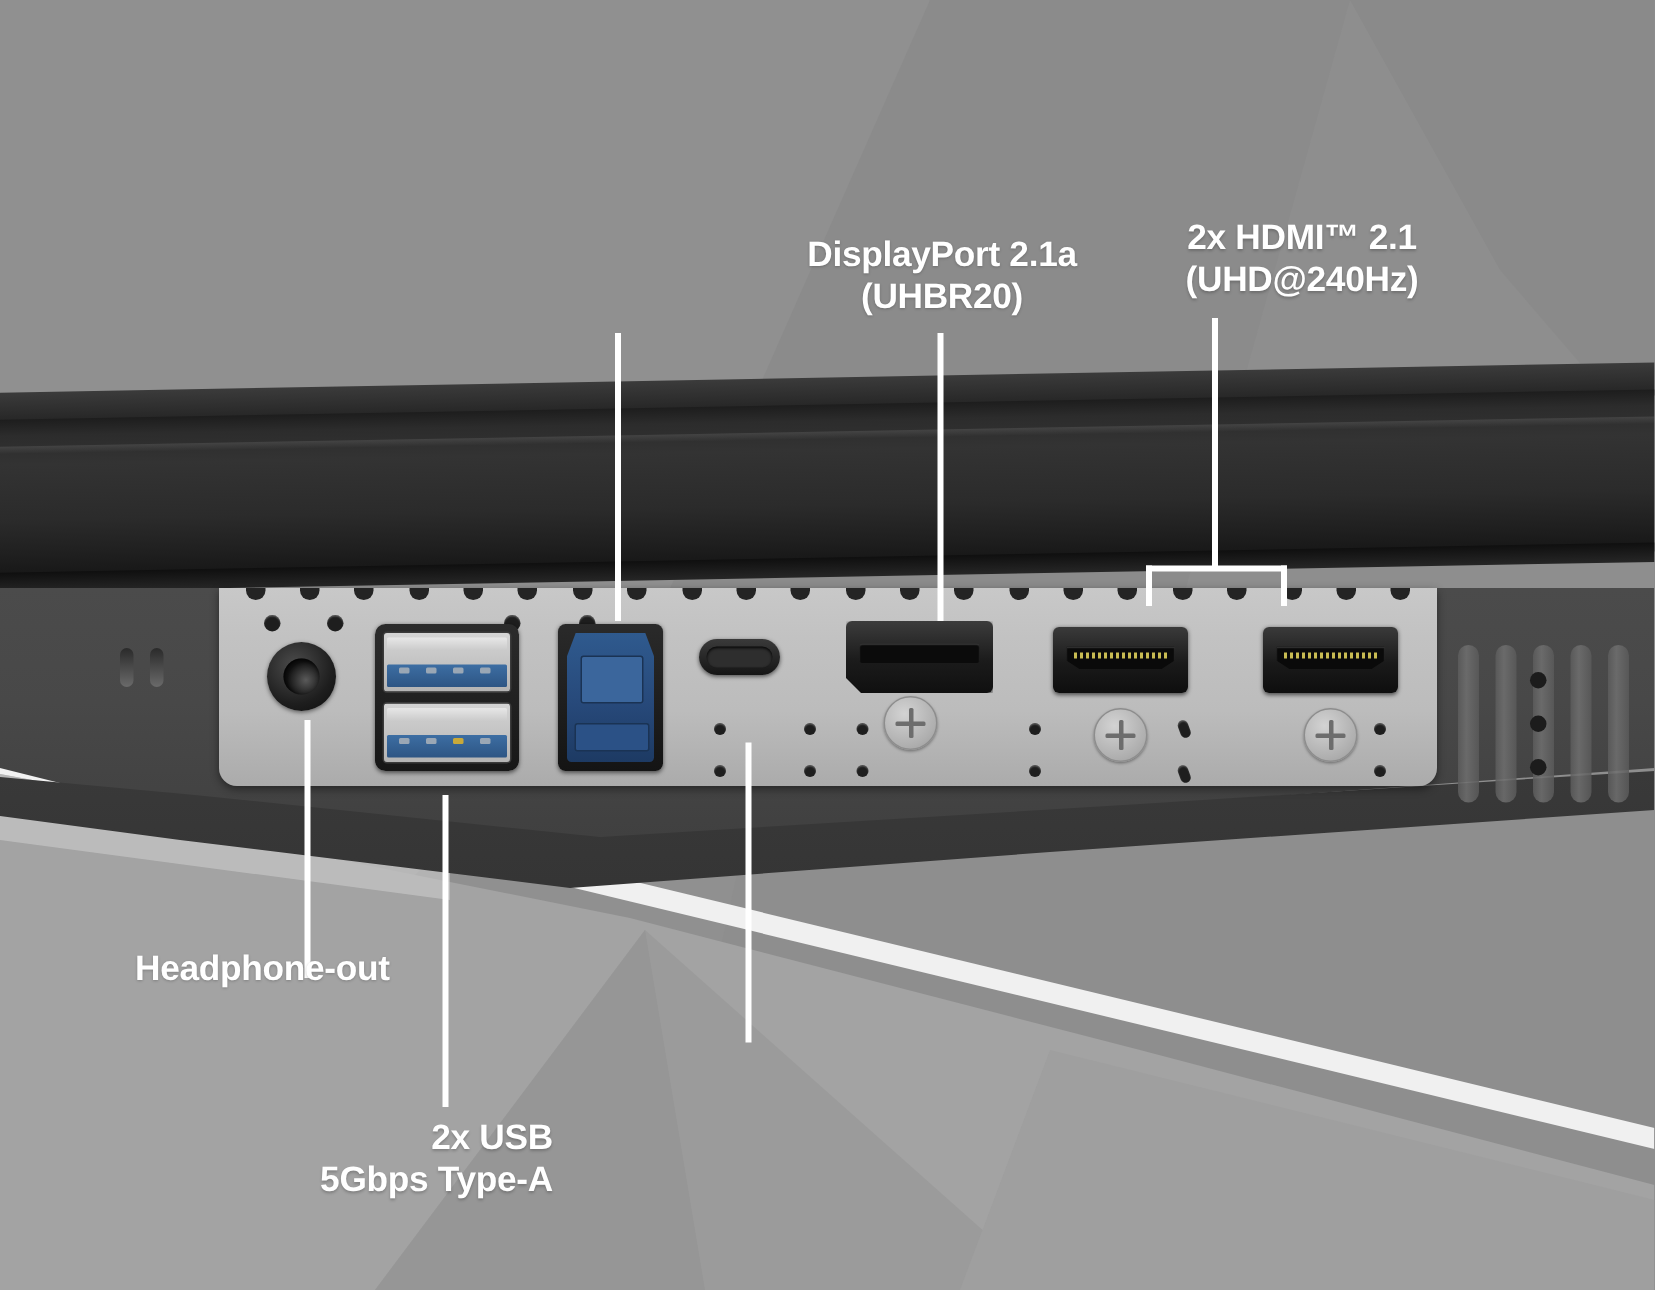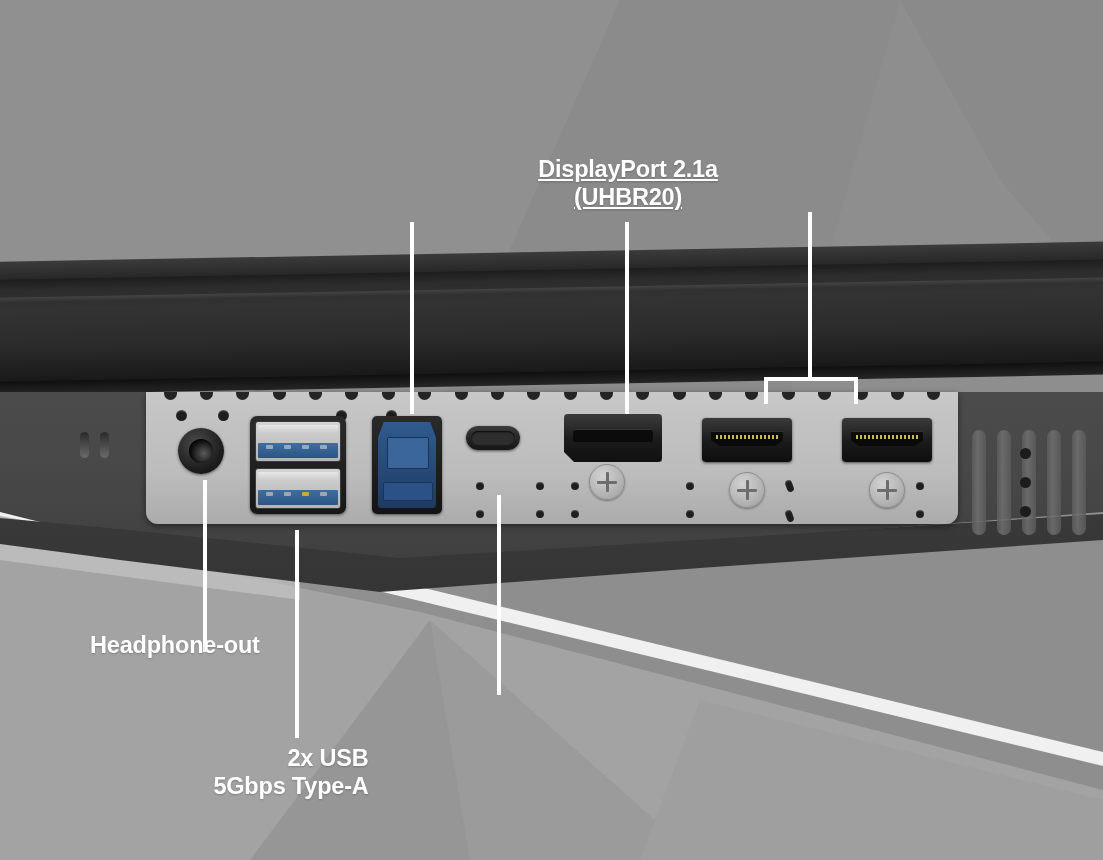--- a/index.html
+++ b/index.html
@@ -523,23 +523,25 @@
   <div class="leader" style="left:410px; top:222px; height:192px;"></div>
   <div class="leader" style="left:625px; top:222px; height:192px;"></div>
   <div class="leader" style="left:808px; top:212px; height:168px;"></div>
   <div class="bracket" style="left:764px; top:377px; width:94px; height:27px;"></div>
 
   <div class="leader" style="left:203px; top:480px; height:172px;"></div>
   <div class="leader" style="left:295px; top:530px; height:208px;"></div>
   <div class="leader" style="left:497px; top:495px; height:200px;"></div>
 
 
-  <div class="label c" style="left:628px; top:155px;text-decoration:underline;">DisplayPort 2.1a
+  <div class="label c" style="left:628px; top:155px;">DisplayPort 2.1a
 (UHBR20)</div>
 
+  <div class="label c" style="left:868px; top:144px;">2x HDMI™ 2.1
+(UHD@240Hz)</div>
 
   <div class="label" style="left:90px; top:631px;">Headphone-out</div>
 
   <div class="label c" style="left:291px; top:744px;text-align:right;">2x USB
 5Gbps Type-A</div>
 
 
 </div>
 
 </body></html>

